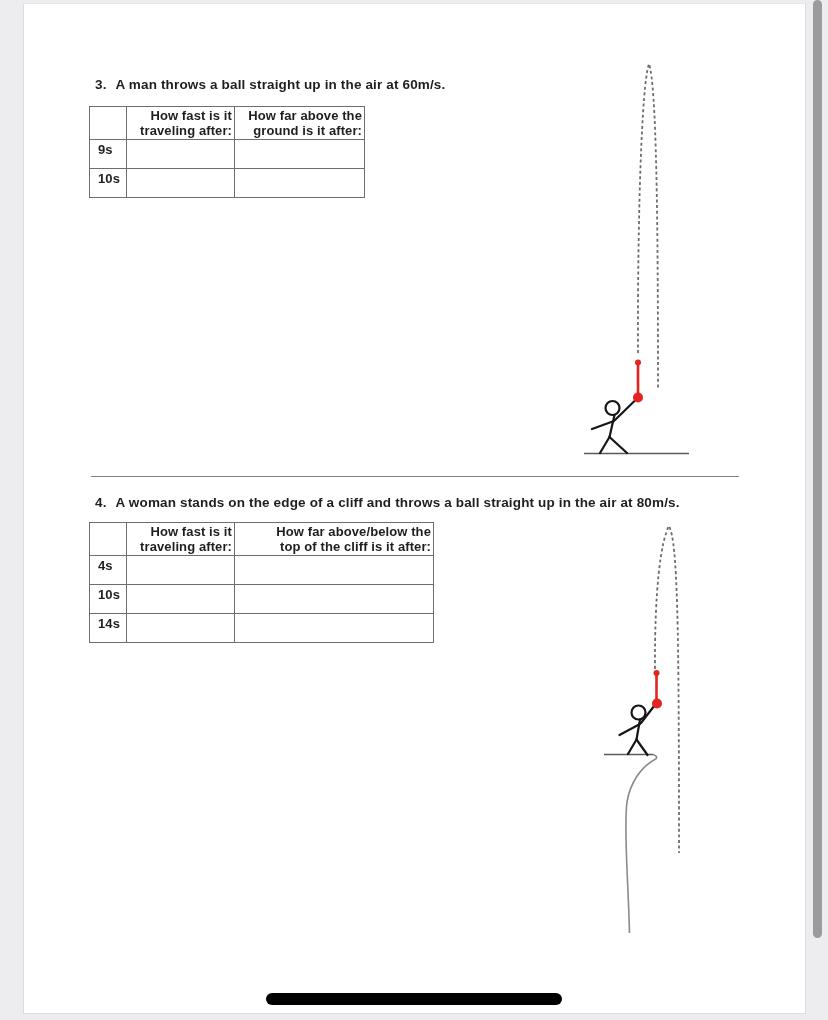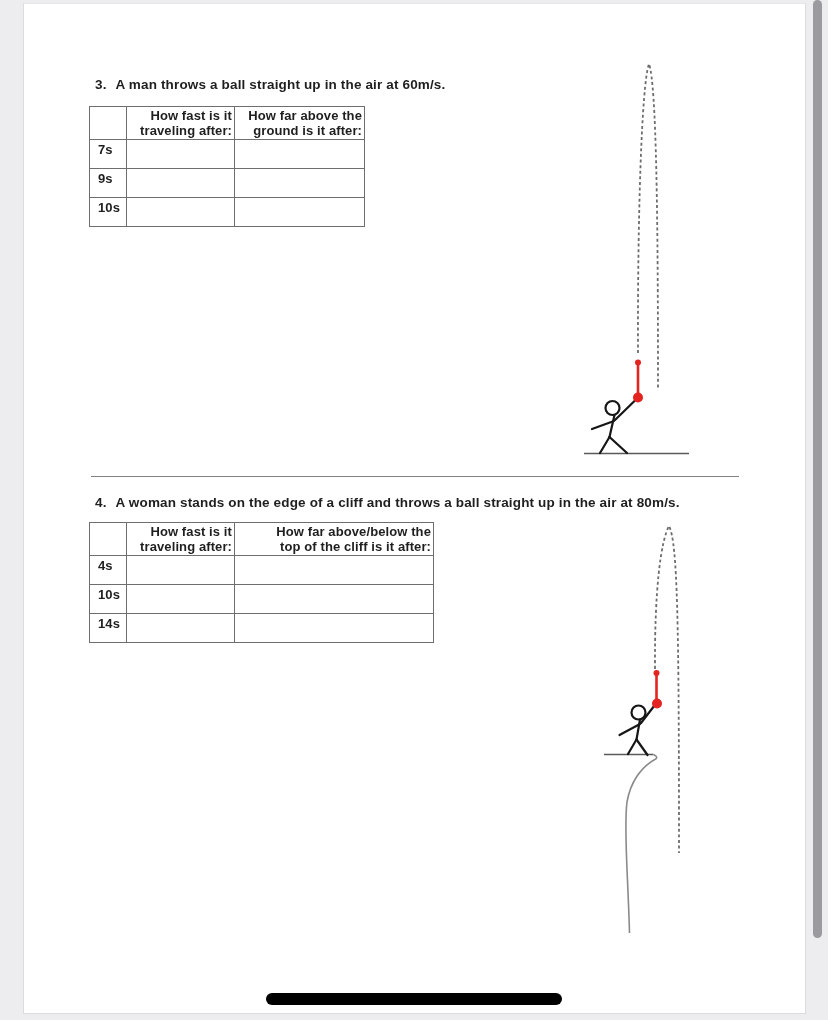--- a/index.html
+++ b/index.html
@@ -69,25 +69,20 @@
         <col style="width:108px">
         <col style="width:130px">
       </colgroup>
     <tbody>
         <tr class="hdr3">
       <td></td>
       <td>How fast is it
 traveling after:</td>
       <td>How far above the
 ground is it after:</td>
-    </tr>
-    <tr class="row">
-      <td class="lbl">7s</td>
-      <td></td>
-      <td></td>
     </tr>
     <tr class="row">
       <td class="lbl">9s</td>
       <td></td>
       <td></td>
     </tr>
     <tr class="row">
       <td class="lbl">10s</td>
       <td></td>
       <td></td>

